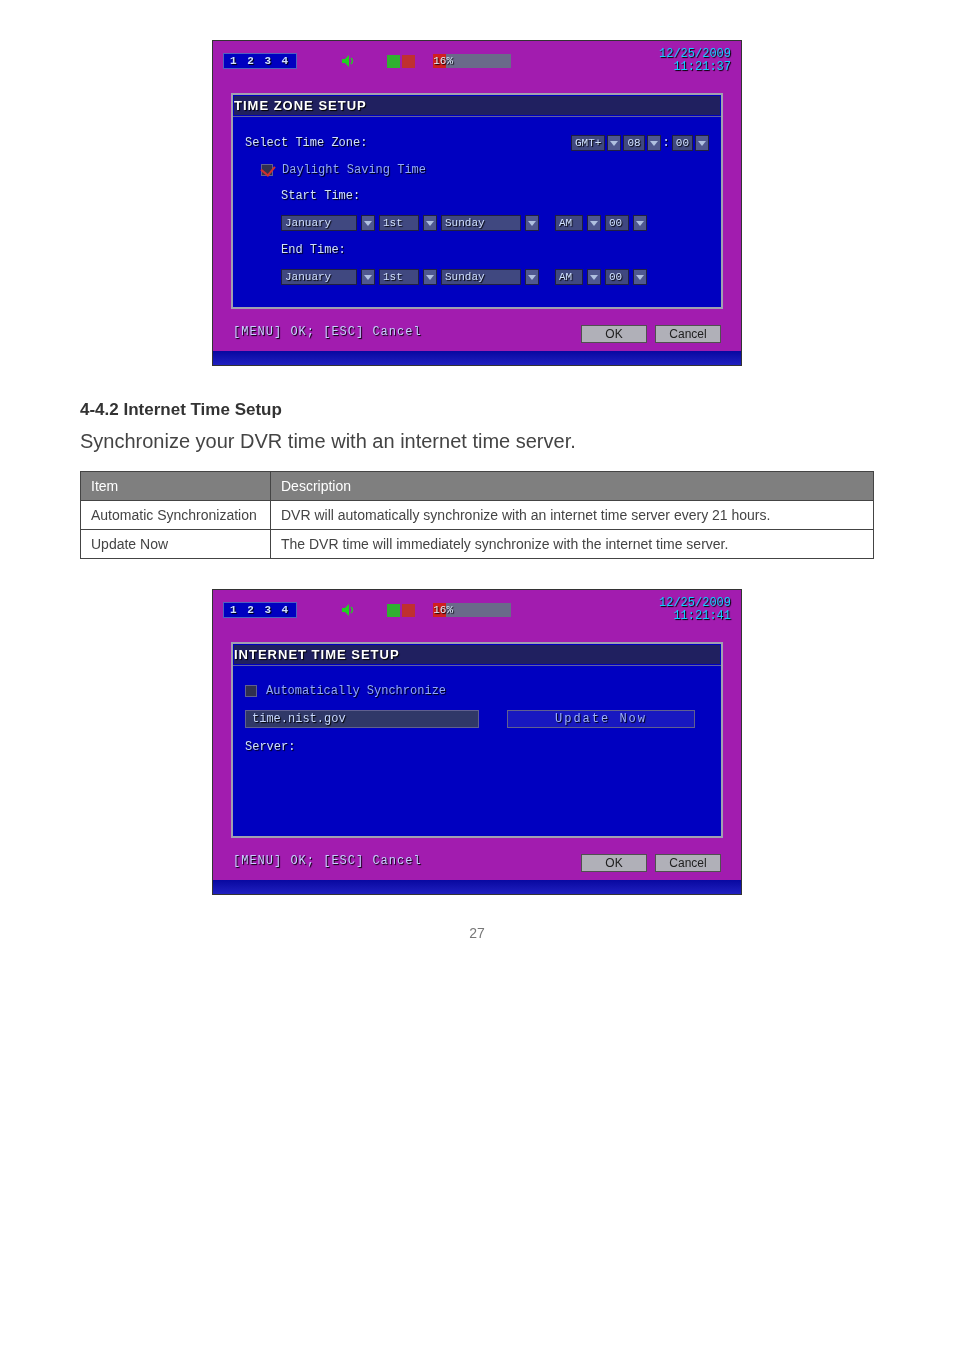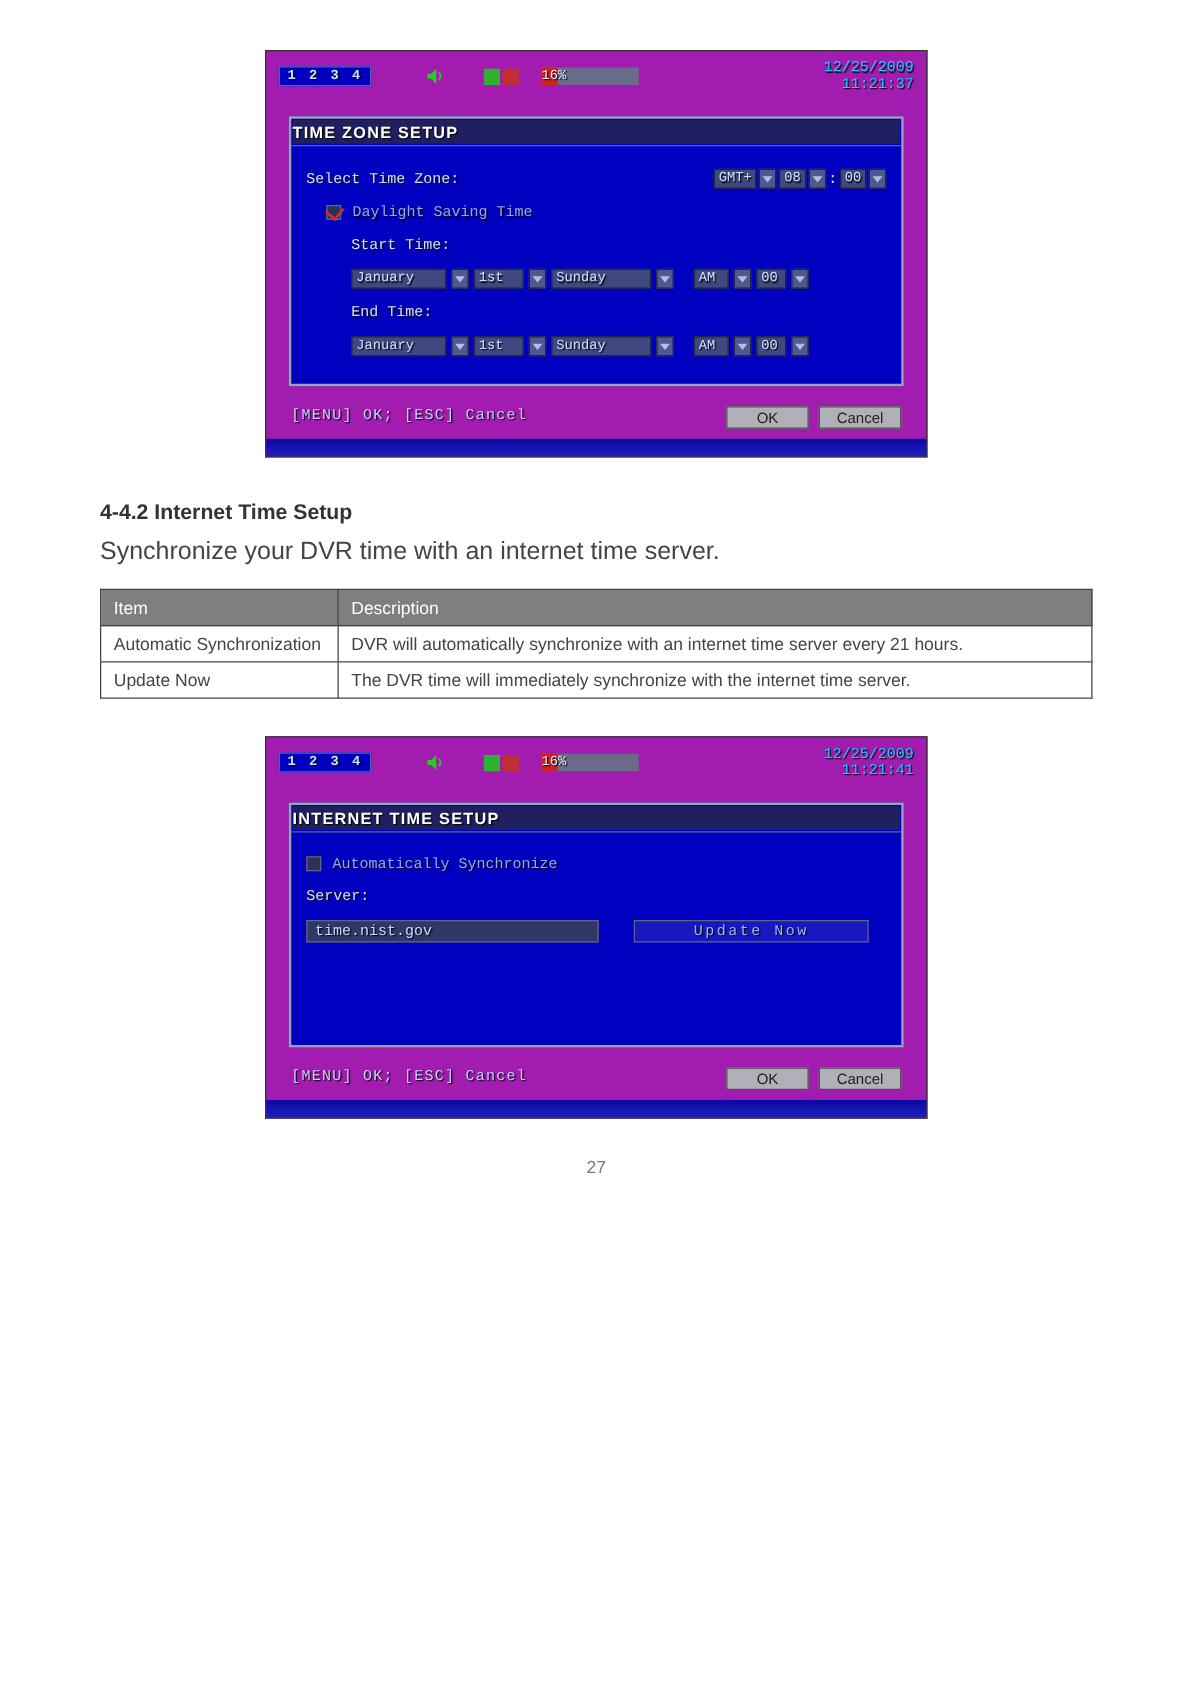--- a/index.html
+++ b/index.html
@@ -375,26 +375,26 @@
   <div class="panel">
     <div class="panel-title-wrap">
         <div class="panel-title">INTERNET TIME SETUP</div>
       </div>
     <div class="panel-body" style="min-height:170px">
       <div class="row">
         <span class="chk"></span>
         <span class="label" style="color:#90a8ff">Automatically Synchronize</span>
       </div>
       <div class="row">
+        <span class="input-field">time.nist.gov</span>
+        <span class="update-btn">Update Now</span>
+      </div>
+      <div class="row">
           <span class="label">Server:</span>
         </div>
-      <div class="row">
-        <span class="input-field">time.nist.gov</span>
-        <span class="update-btn">Update Now</span>
-      </div>
     </div>
   </div>
 
   <div class="footer-bar">
     <span class="hint">[MENU] OK; [ESC] Cancel</span>
     <span style="margin-left:auto"></span>
     <span class="btn">OK</span>
     <span class="btn">Cancel</span>
   </div>
   <div class="bottom-strip"></div>

